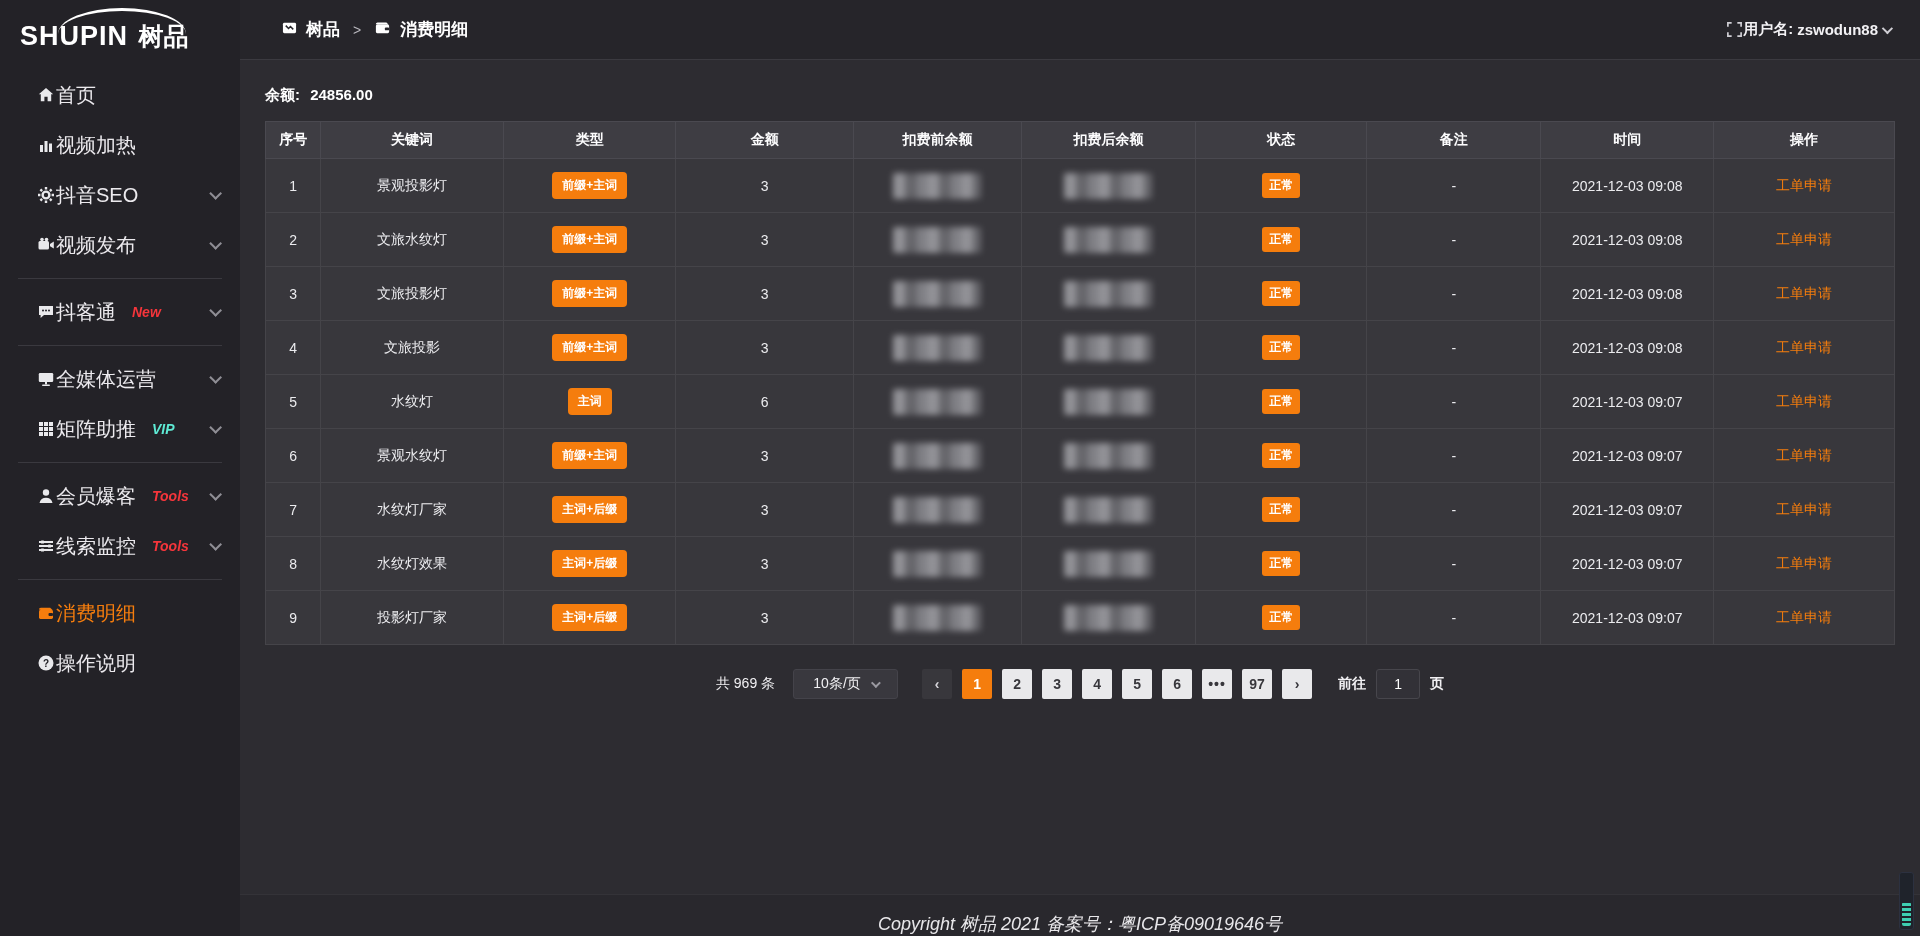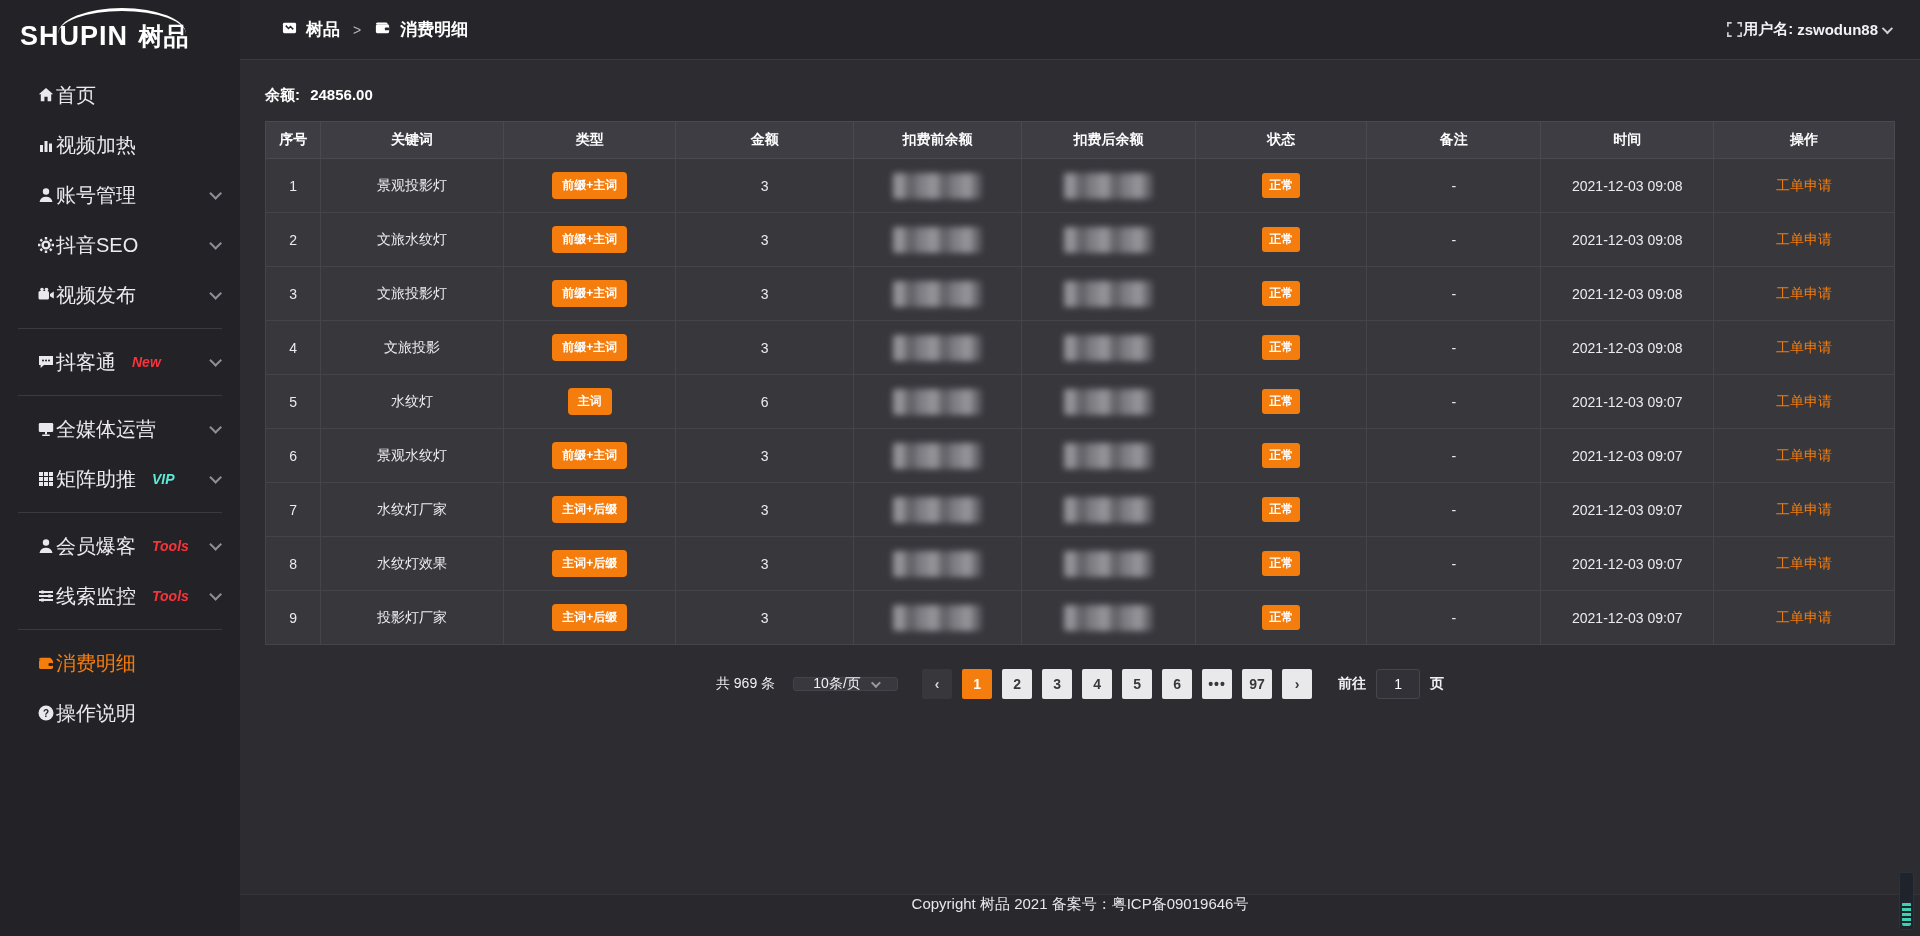--- a/index.html
+++ b/index.html
@@ -51,36 +51,36 @@
     padding:4px 7px; border-radius:3px; }
   .blur-block { width:88px; height:26px; margin:0 auto; border-radius:2px; filter:blur(3px); opacity:.8;
     background-image:
       repeating-linear-gradient(90deg, rgba(175,175,180,.9) 0 12px, rgba(115,115,120,.85) 12px 24px, rgba(150,150,156,.9) 24px 34px),
       repeating-linear-gradient(0deg, rgba(120,120,126,.5) 0 9px, rgba(180,180,186,.5) 9px 18px); }
   .action-link { color:#f57d0d; font-size:14px; cursor:pointer; text-decoration:none; }
 
   
   .pager { display:flex; align-items:center; justify-content:center; gap:10px; margin-top:24px; font-size:14px; }
   .pager .total { color:#f1f0f3; margin-right:8px; }
-  .page-size { background:#39383e; color:#f1f0f3; height:14px; min-width:105px; border:1px solid #44434a;
+  .page-size { background:#39383e; color:#f1f0f3; height:30px; min-width:105px; border:1px solid #44434a;
     border-radius:3px; display:flex; align-items:center; justify-content:center; gap:10px; padding:0 10px; cursor:pointer; }
   .ps-caret { width:7px; height:7px; border-right:2px solid #9b9aa1; border-bottom:2px solid #9b9aa1;
     transform:rotate(45deg) translateY(-2px); }
   .pg-btn { min-width:30px; height:30px; border:none; border-radius:2px; background:#e9e9eb; color:#38373c;
     font-size:14px; font-weight:700; display:flex; align-items:center; justify-content:center; cursor:pointer; padding:0 6px; }
   .pg-btn.prev { background:#38373c; color:#d6d5da; margin-left:14px; }
   .pg-btn.active { background:#f57d0d; color:#fff; }
   .pg-btn.more { letter-spacing:1px; }
   .goto { display:flex; align-items:center; gap:10px; margin-left:16px; color:#f1f0f3; font-weight:700; }
   .goto-input { width:44px; height:30px; background:#323137; border:1px solid #47464c; border-radius:3px;
     color:#fff; text-align:center; font-size:14px; }
 
   
   .footer { height:42px; margin-top:auto; background:#29282d; border-top:1px solid #343338;
-    display:flex; align-items:flex-start; justify-content:center; font-size:15px; color:#e8e7ea; }
+    display:flex; align-items:flex-end; justify-content:center; font-size:18px; color:#e8e7ea;font-style:italic; }
 
   .floating-widget { position:fixed; right:6px; bottom:6px; width:15px; height:58px; background:#1f232b;
     border:1px solid #2c3140; border-radius:3px; z-index:9; }
   .floating-widget::after { content:""; position:absolute; left:2px; right:2px; bottom:3px; height:24px;
     background:repeating-linear-gradient(0deg,#3ecfb2 0 3px, transparent 3px 5px); border-radius:2px; }
 </style>
 </head>
 <body>
 
 <aside class="sidebar">
@@ -100,30 +100,20 @@
       </div>
       <div class="menu-item">
         <span class="mi-icon">
           <svg width="18" height="18" viewBox="0 0 18 18">
             <rect x="3" y="9" width="3" height="7" fill="#e9e9ec"></rect>
             <rect x="7.5" y="5" width="3" height="11" fill="#e9e9ec"></rect>
             <rect x="12" y="7.5" width="3" height="8.5" fill="#e9e9ec"></rect>
           </svg>
         </span>
         <span class="mi-label">视频加热</span>
-      </div>
-      <div class="menu-item">
-        <span class="mi-icon">
-          <svg width="18" height="18" viewBox="0 0 18 18">
-            <circle cx="9" cy="5.5" r="3.2" fill="#e9e9ec"></circle>
-            <path d="M2.5 16c.6-3.6 3.2-5.3 6.5-5.3s5.9 1.7 6.5 5.3z" fill="#e9e9ec"></path>
-          </svg>
-        </span>
-        <span class="mi-label">账号管理</span>
-        <span class="mi-chevron"></span>
       </div>
       <div class="menu-item">
         <span class="mi-icon">
           <svg width="18" height="18" viewBox="0 0 18 18" stroke="#e9e9ec" fill="none" stroke-width="2.4">
             <circle cx="9" cy="9" r="3.4"></circle>
             <path d="M9 1v2.4M9 14.6V17M1 9h2.4M14.6 9H17M3.4 3.4l1.7 1.7M12.9 12.9l1.7 1.7M14.6 3.4l-1.7 1.7M5.1 12.9l-1.7 1.7"></path>
           </svg>
         </span>
         <span class="mi-label">抖音SEO</span>
         <span class="mi-chevron"></span>

